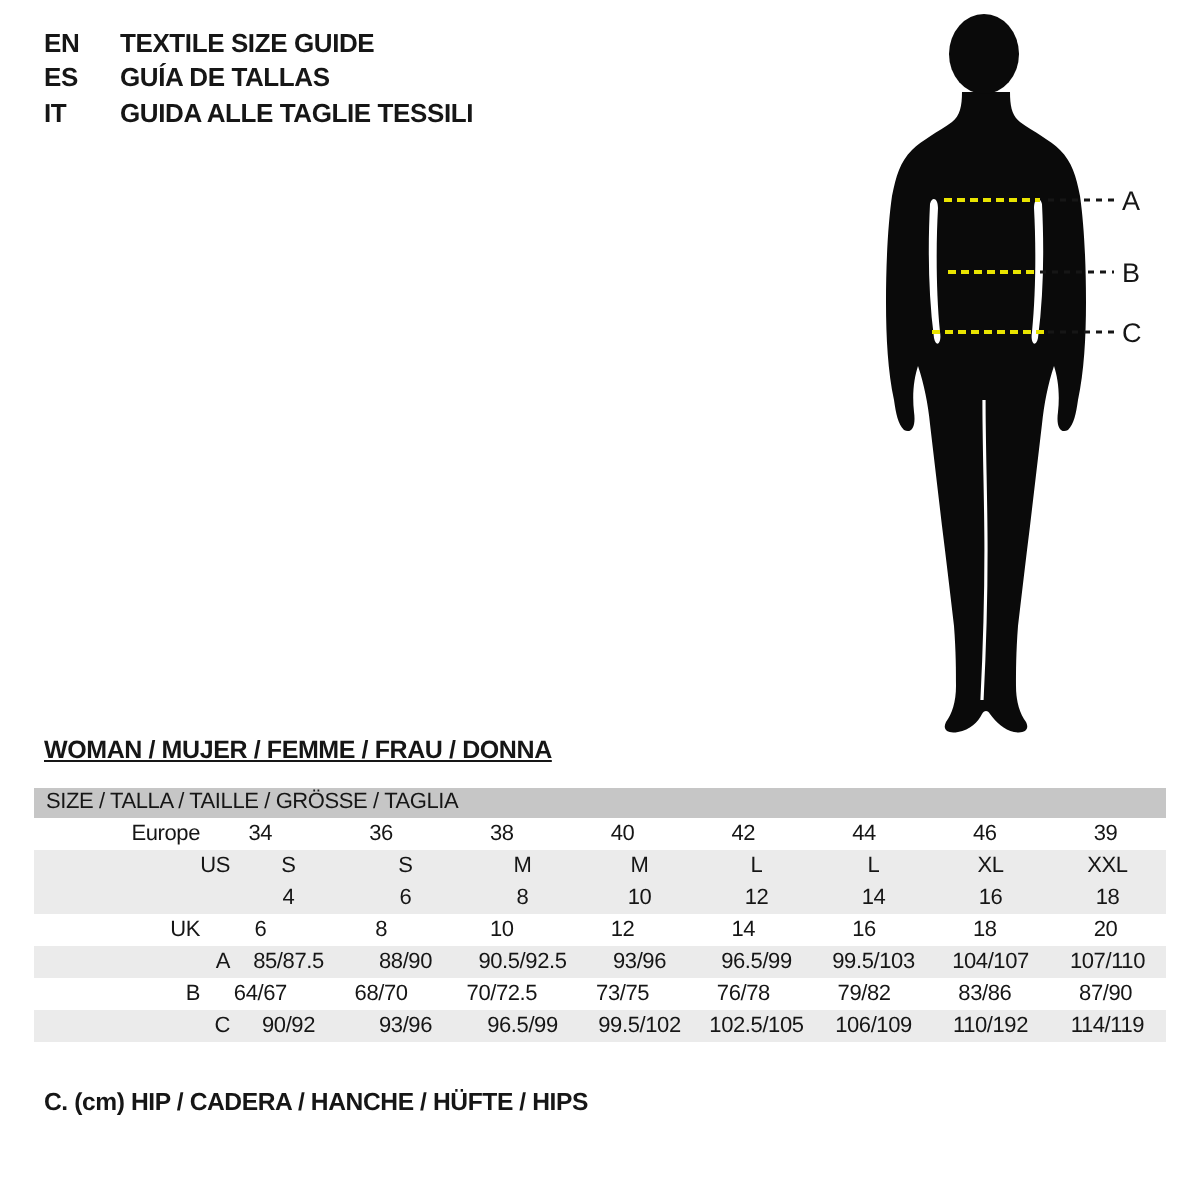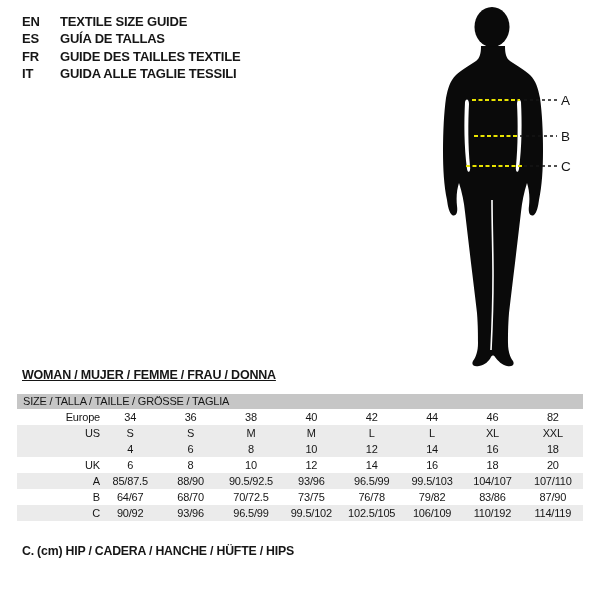--- a/index.html
+++ b/index.html
@@ -20,45 +20,41 @@
   .figure-svg{display:block;width:180px;height:372px;}
   .figure-svg text{font-family:"Liberation Sans",sans-serif;font-size:13.5px;fill:#161616;}
 
   
   .category-line{position:absolute;left:22px;top:368px;font-weight:bold;font-size:12.5px;letter-spacing:-0.2px;white-space:nowrap;text-decoration:underline;}
 
   
   .size-table{position:absolute;left:17px;top:394px;width:566px;font-size:11px;letter-spacing:-0.2px;}
   .size-header{height:15px;line-height:15px;background:var(--header-bg,#c6c6c6);padding-left:6px;}
   .trow{display:grid;grid-template-columns:83px repeat(8,1fr);height:16px;line-height:16px;}
-  .trow.shaded{background:var(--shaded-bg,#ebebeb);}
+  .trow.shaded{background:var(--shaded-bg,#ebebeb);padding-left:15px;}
   .tlabel{padding-left:6px;text-align:right;}
   .tcell{text-align:center;}
 
   
   .legend{position:absolute;left:22px;top:543px;font-weight:bold;font-size:12.3px;line-height:16.6px;letter-spacing:-0.2px;}
   .legend-line{white-space:nowrap;}
 </style>
 </head>
 <body style="--header-bg: #c6c6c6; --shaded-bg: #ebebeb;">
 
 <div class="canvas">
 
   <div class="lang-block">
     <div class="lang-row">
       <span class="lang-code">EN</span>
       <span class="lang-label">TEXTILE SIZE GUIDE</span>
     </div>
     <div class="lang-row">
       <span class="lang-code">ES</span>
       <span class="lang-label">GUÍA DE TALLAS</span>
-    </div>
-    <div class="lang-row">
-      <span class="lang-code">FR</span>
-      <span class="lang-label">GUIDE DES TAILLES TEXTILE</span>
     </div>
     <div class="lang-row">
       <span class="lang-code">IT</span>
       <span class="lang-label">GUIDA ALLE TAGLIE TESSILI</span>
     </div>
   </div>
 
   <div class="figure-wrap">
     <svg class="figure-svg" viewBox="0 0 180 372">
 
@@ -102,21 +98,21 @@
 
     <div class="trow">
       <span class="tlabel">Europe</span>
       <span class="tcell">34</span>
       <span class="tcell">36</span>
       <span class="tcell">38</span>
       <span class="tcell">40</span>
       <span class="tcell">42</span>
       <span class="tcell">44</span>
       <span class="tcell">46</span>
-      <span class="tcell">82</span>
+      <span class="tcell">39</span>
     </div>
 
     <div class="trow shaded">
       <span class="tlabel">US</span>
       <span class="tcell">S</span>
       <span class="tcell">S</span>
       <span class="tcell">M</span>
       <span class="tcell">M</span>
       <span class="tcell">L</span>
       <span class="tcell">L</span>

